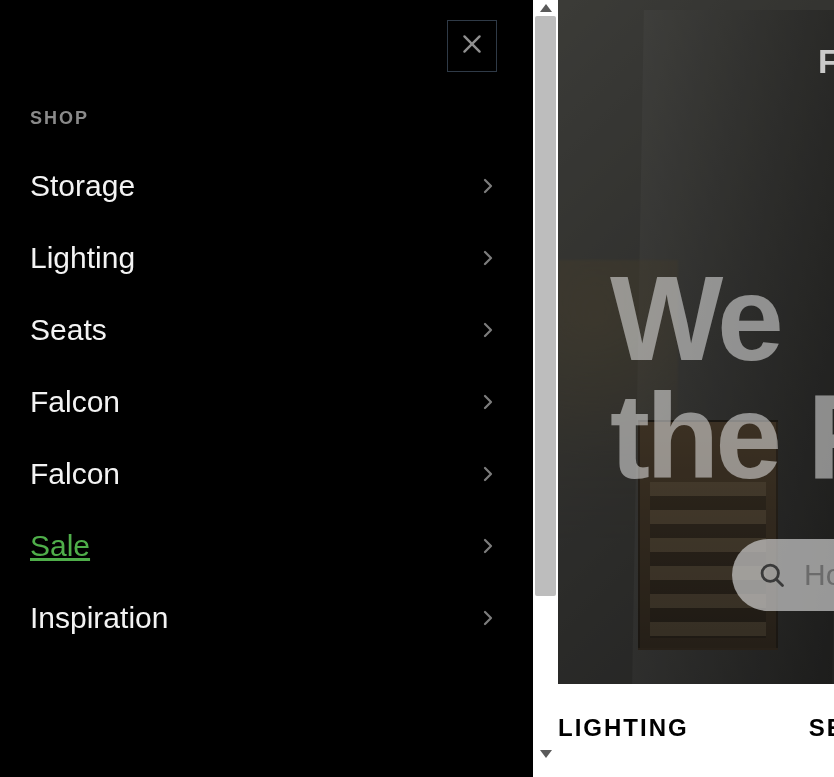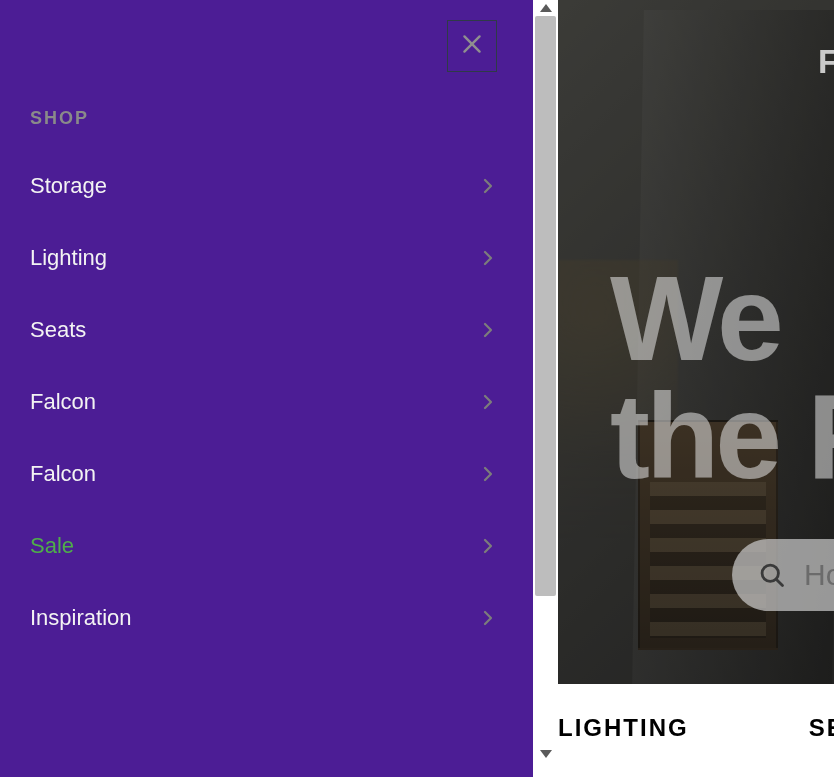--- a/index.html
+++ b/index.html
@@ -105,21 +105,21 @@
     left:558px; top:684px;
     width:1200px; height:93px;
     background:#ffffff;
   }
 
   
   .panel {
     position:absolute;
     left:0; top:0;
     width:533px; height:777px;
-    background:#4c1d95;
+    background:#000000;
     color:#fff;
   }
 
   .close-btn {
     position:absolute;
     top:20px; right:36px;
     width:50px; height:52px;
     border:1px solid #2f3a47;
     display:flex; align-items:center; justify-content:center;
     cursor:pointer;
@@ -140,25 +140,25 @@
     left:30px; top:150px;
     right:36px;
     display:flex; flex-direction:column;
   }
   .menu-item {
     display:flex; align-items:center; justify-content:space-between;
     height:72px;
     cursor:pointer;
   }
   .menu-item .label {
-    font-size:22px;
+    font-size:30px;
     font-weight:500;
     color:#f3f3f3;
   }
-  .menu-item.sale .label { color:#4fae4a; }
+  .menu-item.sale .label { color:#4fae4a;text-decoration:underline; }
   .menu-item .chev { width:18px; height:18px; flex:0 0 auto; }
   .menu-item .chev path { stroke:#7c7c7c; }
 
   
   .scroll-track {
     position:absolute;
     left:533px; top:0;
     width:25px; height:777px;
     background:#ffffff;
   }

